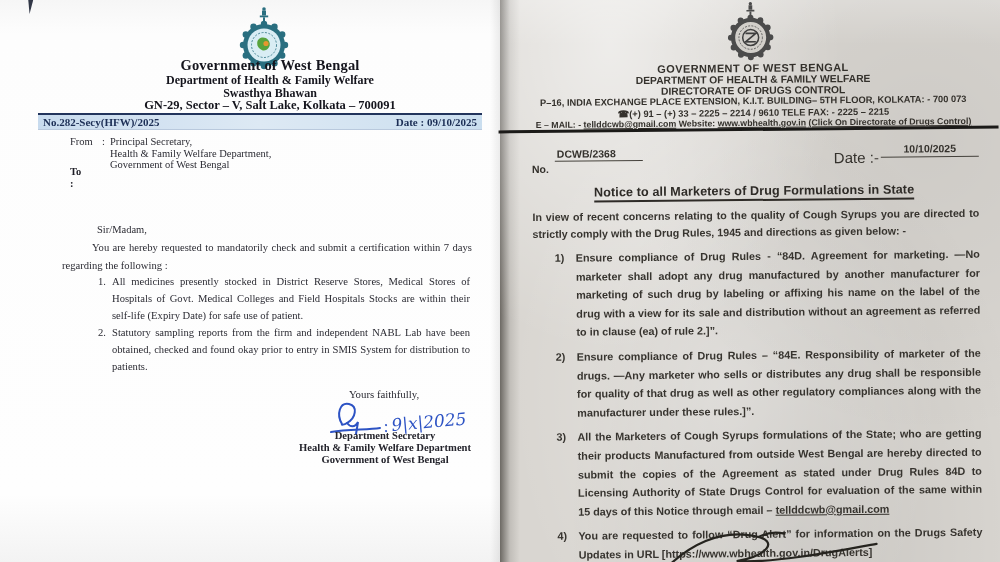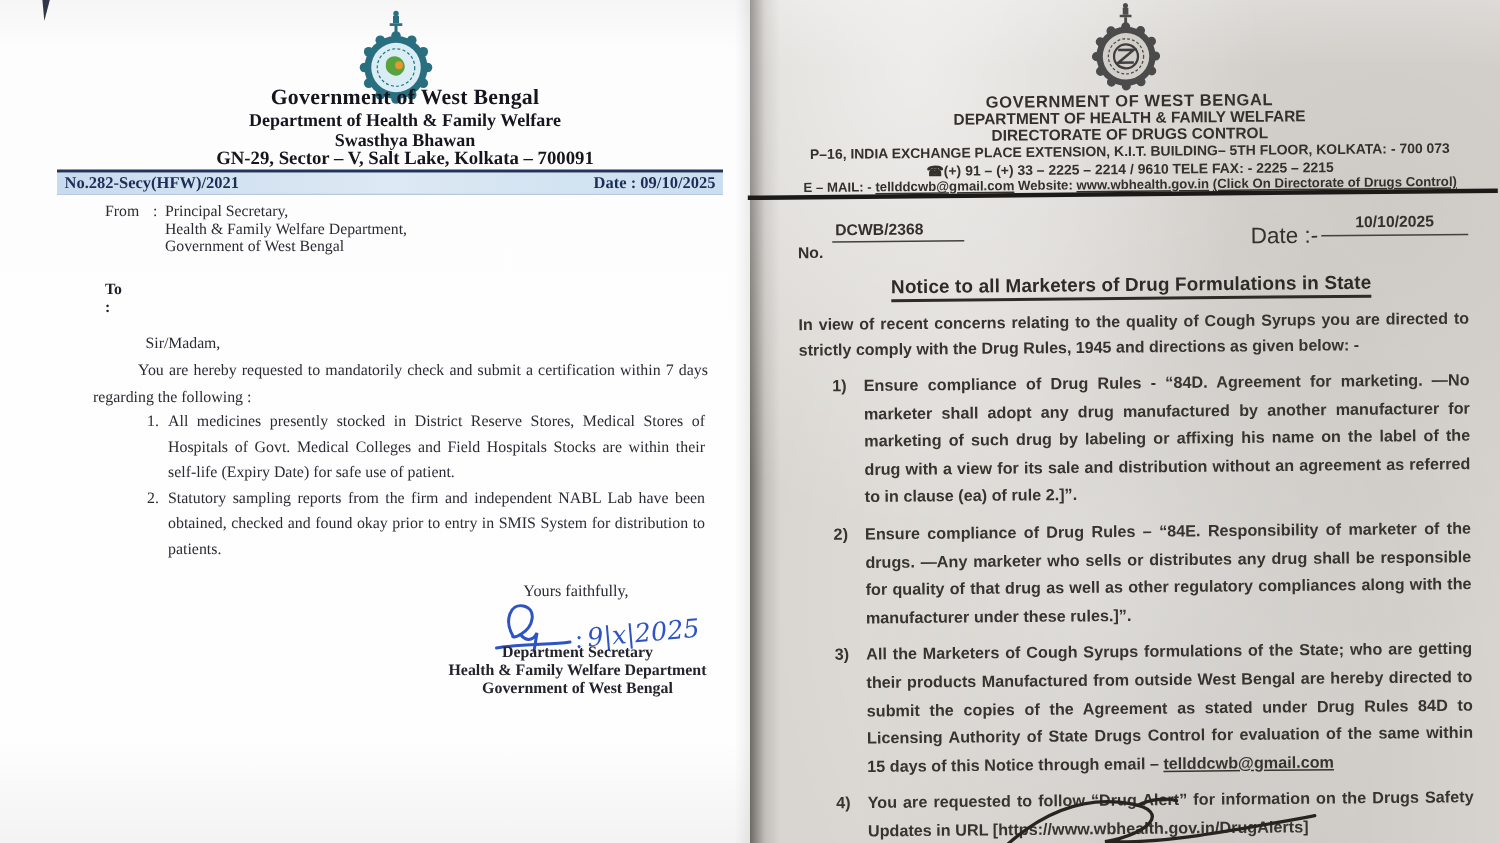--- a/index.html
+++ b/index.html
@@ -21,21 +21,21 @@
   .l-h4{top:98px;font-size:12.5px;}
   .refbar{left:38px;top:113px;width:444px;height:17px;display:flex;justify-content:space-between;
     align-items:center;padding:0 5px;box-sizing:border-box;
     background:linear-gradient(90deg,#c8dbee 0%,#dde9f4 50%,#cadeef 100%);
     border-top:2px solid #22345c;border-bottom:1px solid #b9c9dd;
     font-size:11px;font-weight:600;color:#1c2e55;}
   .kv{display:flex;font-size:10.5px;color:#2b2b33;line-height:11.5px;}
   .kv .k{width:32px;}
   .kv .c{width:8px;}
   .from-block{left:70px;top:136px;}
-  .to-block{left:70px;top:188px;font-weight:bold;color:#1e1e26;flex-direction:column;}
+  .to-block{left:70px;top:166px;font-weight:bold;color:#1e1e26;flex-direction:column;}
   .salutation{left:70px;top:224px;font-size:10.5px;color:#2b2b33;margin-left:27px;}
   .l-para{left:62px;top:239px;width:410px;font-size:10.6px;line-height:17.5px;
     color:#2b2b33;text-align:justify;text-indent:30px;}
   .l-list{left:98px;top:273px;width:372px;}
   .l-item{display:flex;font-size:10.6px;line-height:17px;color:#2b2b33;}
   .l-item .num{width:14px;flex:none;}
   .l-item .txt{text-align:justify;}
   .closing{left:319px;top:388px;width:130px;text-align:center;font-size:10.8px;color:#2b2b33;}
   .sig-left{left:328px;top:398px;}
   .signoff{left:270px;top:430px;width:230px;text-align:center;font-size:10.6px;
@@ -114,21 +114,21 @@
       <path d="M23 34c3-2.5 7-1.5 9 .8 2 2.2 2.6 5.5.8 7.8-1.6 2.6-4.8 3.6-7 2.4-2.8-1.4-4.8-3.4-4.6-6.4.1-2 .2-3.4 1.8-4.6z" fill="#58a33d"></path>
       <circle cx="30" cy="38.5" r="2.6" fill="#e8962e"></circle>
     </svg>
 
     <div class="abs l-head l-h1">Government of West Bengal</div>
     <div class="abs l-head l-h2">Department of Health &amp; Family Welfare</div>
     <div class="abs l-head l-h3">Swasthya Bhawan</div>
     <div class="abs l-head l-h4">GN-29, Sector – V, Salt Lake, Kolkata – 700091</div>
 
     <div class="abs refbar">
-      <span>No.282-Secy(HFW)/2021</span>
+      <span>No.282-Secy(HFW)/2025</span>
       <span>Date : 09/10/2025</span>
     </div>
 
     <div class="abs kv from-block">
       <span class="k">From</span>
       <span class="c">:</span>
       <span class="v">
         <div>Principal Secretary,</div>
         <div>Health &amp; Family Welfare Department,</div>
         <div>Government of West Bengal</div>

